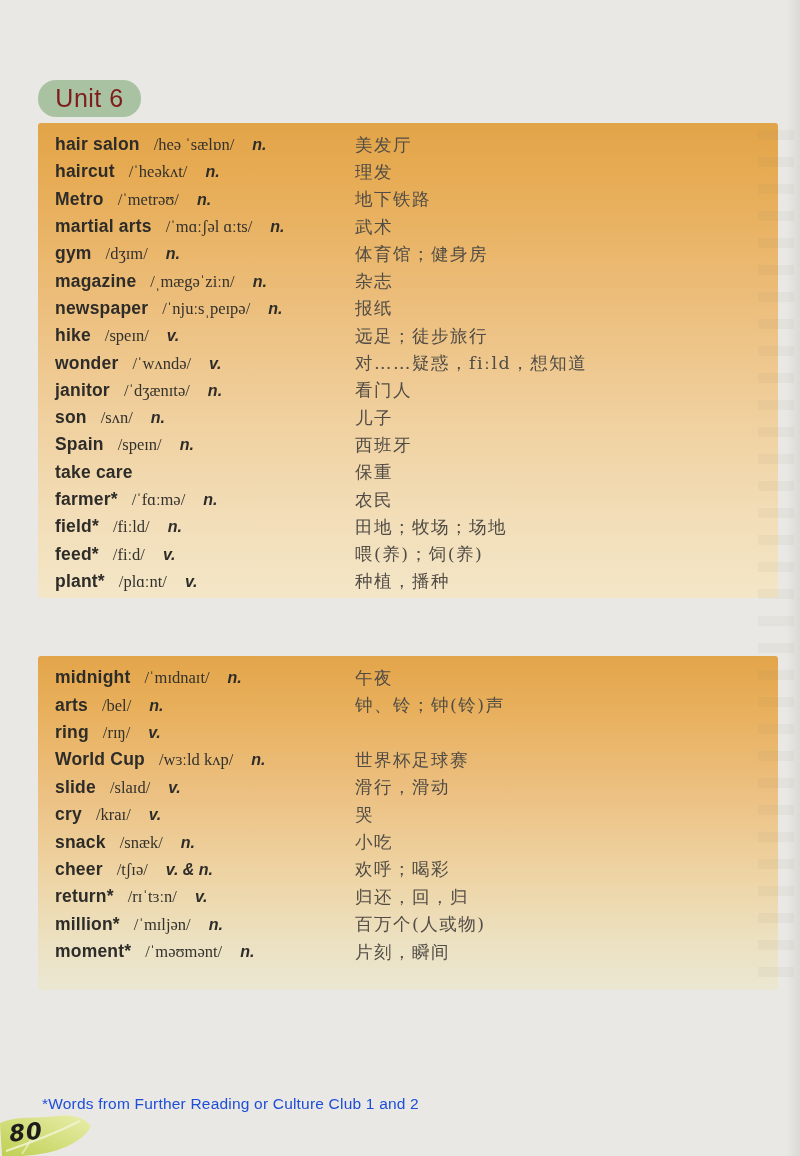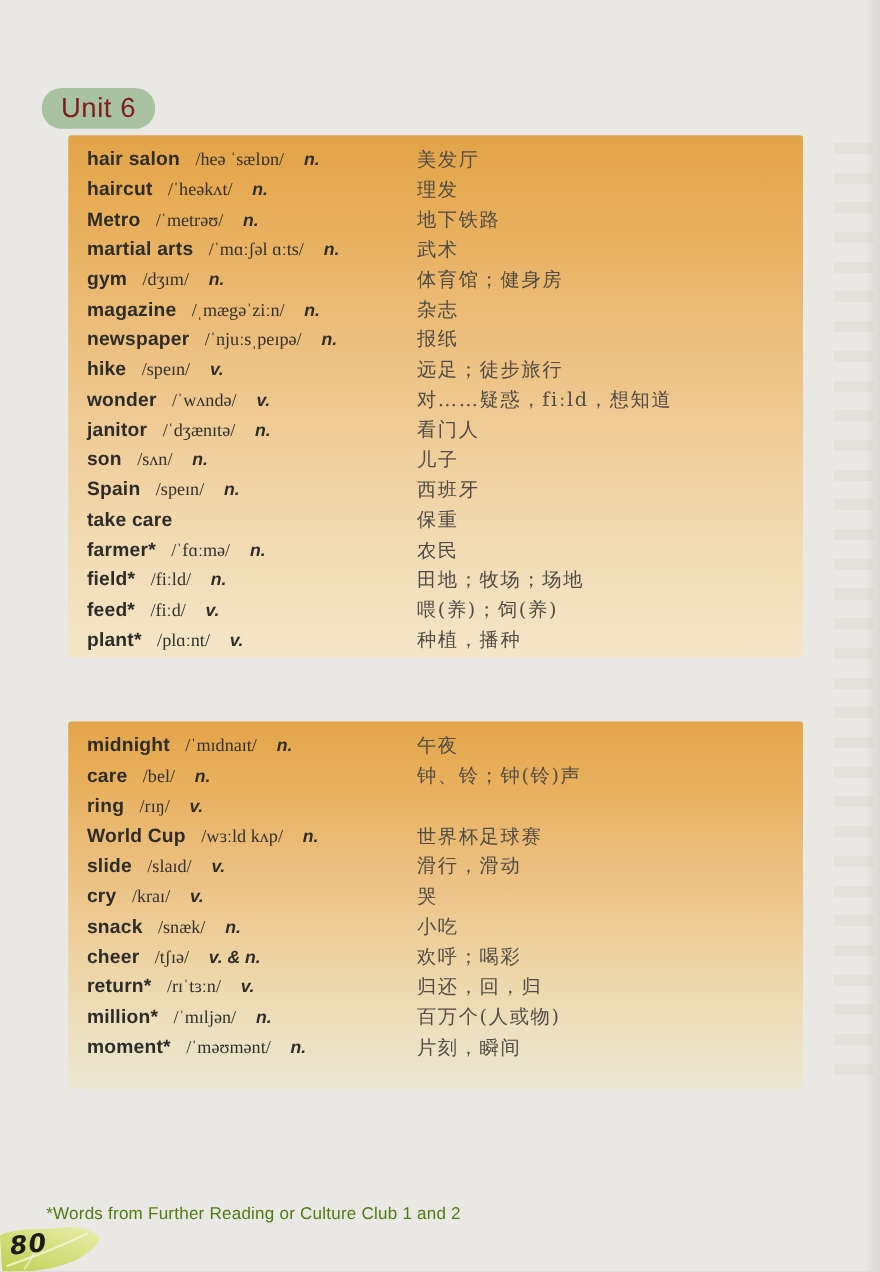--- a/index.html
+++ b/index.html
@@ -15,21 +15,21 @@
     position:absolute;left:38px;width:103px;height:37px;
     background:#a8c2a2;border-radius:18px;
     display:flex;align-items:center;justify-content:center;
     font:500 25px "Liberation Sans",sans-serif;
     color:#7f1d1d;letter-spacing:0.5px;
   }
   #badge-u6{top:80px;}
   #badge-u7{top:608px;}
   
   .vocab-panel{
-    position:absolute;left:38px;width:668px;border-radius:3px;margin-left:24px;
+    position:absolute;left:38px;width:740px;border-radius:3px;
   }
   #panel-u6{
     top:123px;height:475px;
     background:linear-gradient(180deg,#e2a448 0%,#e7ac55 12%,#ecbe7c 38%,#f0d09e 62%,#f2ddb7 82%,#f3e6c7 100%);
   }
   #panel-u7{
     top:656px;height:334px;
     background:linear-gradient(180deg,#e3a54a 0%,#e8af5b 15%,#ecc183 42%,#eed3a2 64%,#ece0bf 84%,#ebe7d2 100%);
   }
   .rows{padding:8px 0 0 17px;}
@@ -49,21 +49,21 @@
     color:#2e2c28;margin-left:18px;white-space:nowrap;
   }
   .cn{
     font:400 17.5px "DejaVu Serif",serif;
     color:#514c45;letter-spacing:1.5px;white-space:nowrap;
   }
   
   .footnote{
     position:absolute;left:42px;top:1095px;
     font:500 15.5px "Liberation Sans",sans-serif;
-    color:#4d7c0f;letter-spacing:0.2px;
+    color:#1d4ed8;letter-spacing:0.2px;
   }
   
   .leaf-badge{position:absolute;left:0;top:1112px;width:94px;height:44px;}
   .leaf-badge svg{position:absolute;left:0;top:0;}
   .pageno{
     position:absolute;left:9px;top:7px;
     font:italic 800 23px "DejaVu Sans",sans-serif;
     color:#1c1c1a;transform:rotate(-6deg);letter-spacing:1px;
   }
   
@@ -230,21 +230,21 @@
         <div class="vocab-row">
           <span class="entry-left">
             <span class="word">midnight</span>
             <span class="phon">/ˈmɪdnaɪt/</span>
             <span class="pos">n.</span>
           </span>
           <span class="cn">午夜</span>
         </div>
         <div class="vocab-row">
           <span class="entry-left">
-            <span class="word">care</span>
+            <span class="word">arts</span>
             <span class="phon">/bel/</span>
             <span class="pos">n.</span>
           </span>
           <span class="cn">钟、铃；钟(铃)声</span>
         </div>
         <div class="vocab-row">
           <span class="entry-left">
             <span class="word">ring</span>
             <span class="phon">/rɪŋ/</span>
             <span class="pos">v.</span>

